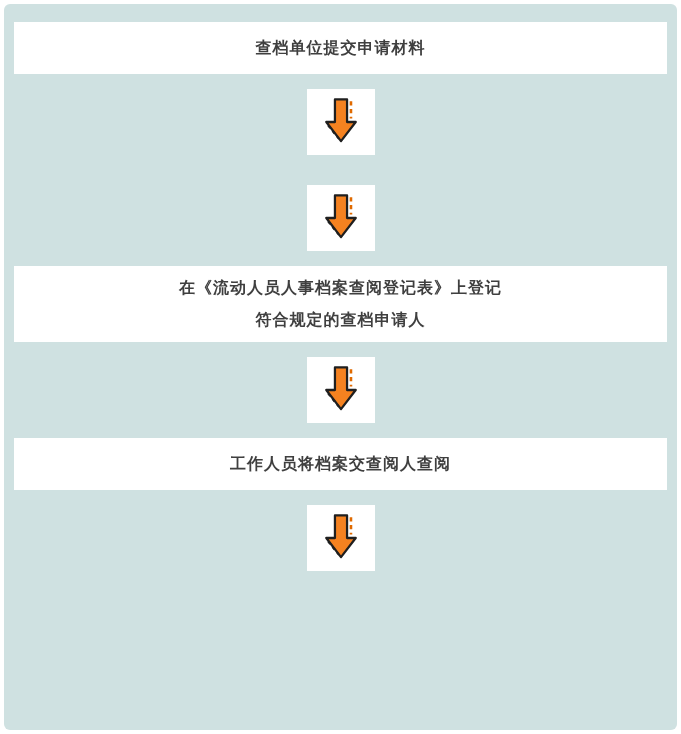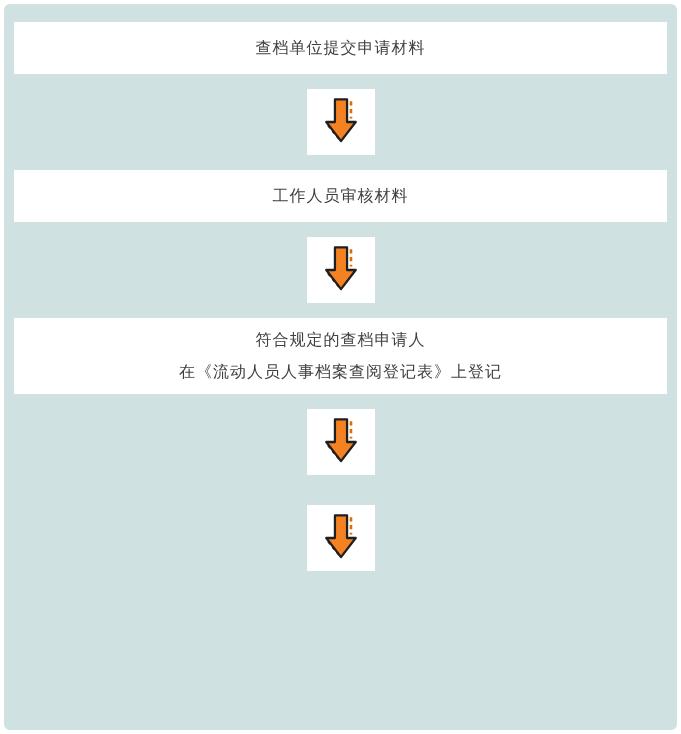--- a/index.html
+++ b/index.html
@@ -18,20 +18,21 @@
   .flow {
     width: 100%;
     height: 100%;
     box-sizing: border-box;
     background: #cfe1e1;
     border-radius: 6px;
     padding: 18px 10px 20px 10px;
     display: flex;
     flex-direction: column;
     align-items: center;
+    font-weight: bold;
   }
   .step {
     width: 100%;
     background: #ffffff;
     display: flex;
     flex-direction: column;
     justify-content: center;
     align-items: center;
     min-height: 52px;
     box-sizing: border-box;
@@ -70,45 +71,45 @@
     </div>
 
     <div class="arrow-box">
       <svg width="52" height="56" viewBox="0 0 60 64" aria-hidden="true">
         <path d="M23 6 L37 6 L37 32 L47 32 L30 54 L13 32 L23 32 Z" fill="#f58220" stroke="#1f1f1f" stroke-width="2.6" stroke-linejoin="round"></path>
         <line x1="41.5" y1="8" x2="41.5" y2="28" stroke="#e06a00" stroke-width="3" stroke-dasharray="5 4"></line>
         <line x1="15" y1="36" x2="28" y2="52" stroke="#1f1f1f" stroke-width="2.2" stroke-dasharray="4 4"></line>
       </svg>
     </div>
 
+
+    <div class="arrow-box">
+      <svg width="52" height="56" viewBox="0 0 60 64" aria-hidden="true">
+        <path d="M23 6 L37 6 L37 32 L47 32 L30 54 L13 32 L23 32 Z" fill="#f58220" stroke="#1f1f1f" stroke-width="2.6" stroke-linejoin="round"></path>
+        <line x1="41.5" y1="8" x2="41.5" y2="28" stroke="#e06a00" stroke-width="3" stroke-dasharray="5 4"></line>
+        <line x1="15" y1="36" x2="28" y2="52" stroke="#1f1f1f" stroke-width="2.2" stroke-dasharray="4 4"></line>
+      </svg>
+    </div>
+
     <div class="step">
-      <div class="line">工作人员审核材料</div>
+      <div class="line">在《流动人员人事档案查阅登记表》上登记</div>
+      <div class="line">符合规定的查档申请人</div>
     </div>
 
     <div class="arrow-box">
       <svg width="52" height="56" viewBox="0 0 60 64" aria-hidden="true">
         <path d="M23 6 L37 6 L37 32 L47 32 L30 54 L13 32 L23 32 Z" fill="#f58220" stroke="#1f1f1f" stroke-width="2.6" stroke-linejoin="round"></path>
         <line x1="41.5" y1="8" x2="41.5" y2="28" stroke="#e06a00" stroke-width="3" stroke-dasharray="5 4"></line>
         <line x1="15" y1="36" x2="28" y2="52" stroke="#1f1f1f" stroke-width="2.2" stroke-dasharray="4 4"></line>
       </svg>
     </div>
 
     <div class="step">
-      <div class="line">符合规定的查档申请人</div>
-      <div class="line">在《流动人员人事档案查阅登记表》上登记</div>
+      <div class="line">工作人员将档案交查阅人查阅</div>
     </div>
-
-    <div class="arrow-box">
-      <svg width="52" height="56" viewBox="0 0 60 64" aria-hidden="true">
-        <path d="M23 6 L37 6 L37 32 L47 32 L30 54 L13 32 L23 32 Z" fill="#f58220" stroke="#1f1f1f" stroke-width="2.6" stroke-linejoin="round"></path>
-        <line x1="41.5" y1="8" x2="41.5" y2="28" stroke="#e06a00" stroke-width="3" stroke-dasharray="5 4"></line>
-        <line x1="15" y1="36" x2="28" y2="52" stroke="#1f1f1f" stroke-width="2.2" stroke-dasharray="4 4"></line>
-      </svg>
-    </div>
-
 
     <div class="arrow-box">
       <svg width="52" height="56" viewBox="0 0 60 64" aria-hidden="true">
         <path d="M23 6 L37 6 L37 32 L47 32 L30 54 L13 32 L23 32 Z" fill="#f58220" stroke="#1f1f1f" stroke-width="2.6" stroke-linejoin="round"></path>
         <line x1="41.5" y1="8" x2="41.5" y2="28" stroke="#e06a00" stroke-width="3" stroke-dasharray="5 4"></line>
         <line x1="15" y1="36" x2="28" y2="52" stroke="#1f1f1f" stroke-width="2.2" stroke-dasharray="4 4"></line>
       </svg>
     </div>
 
 

